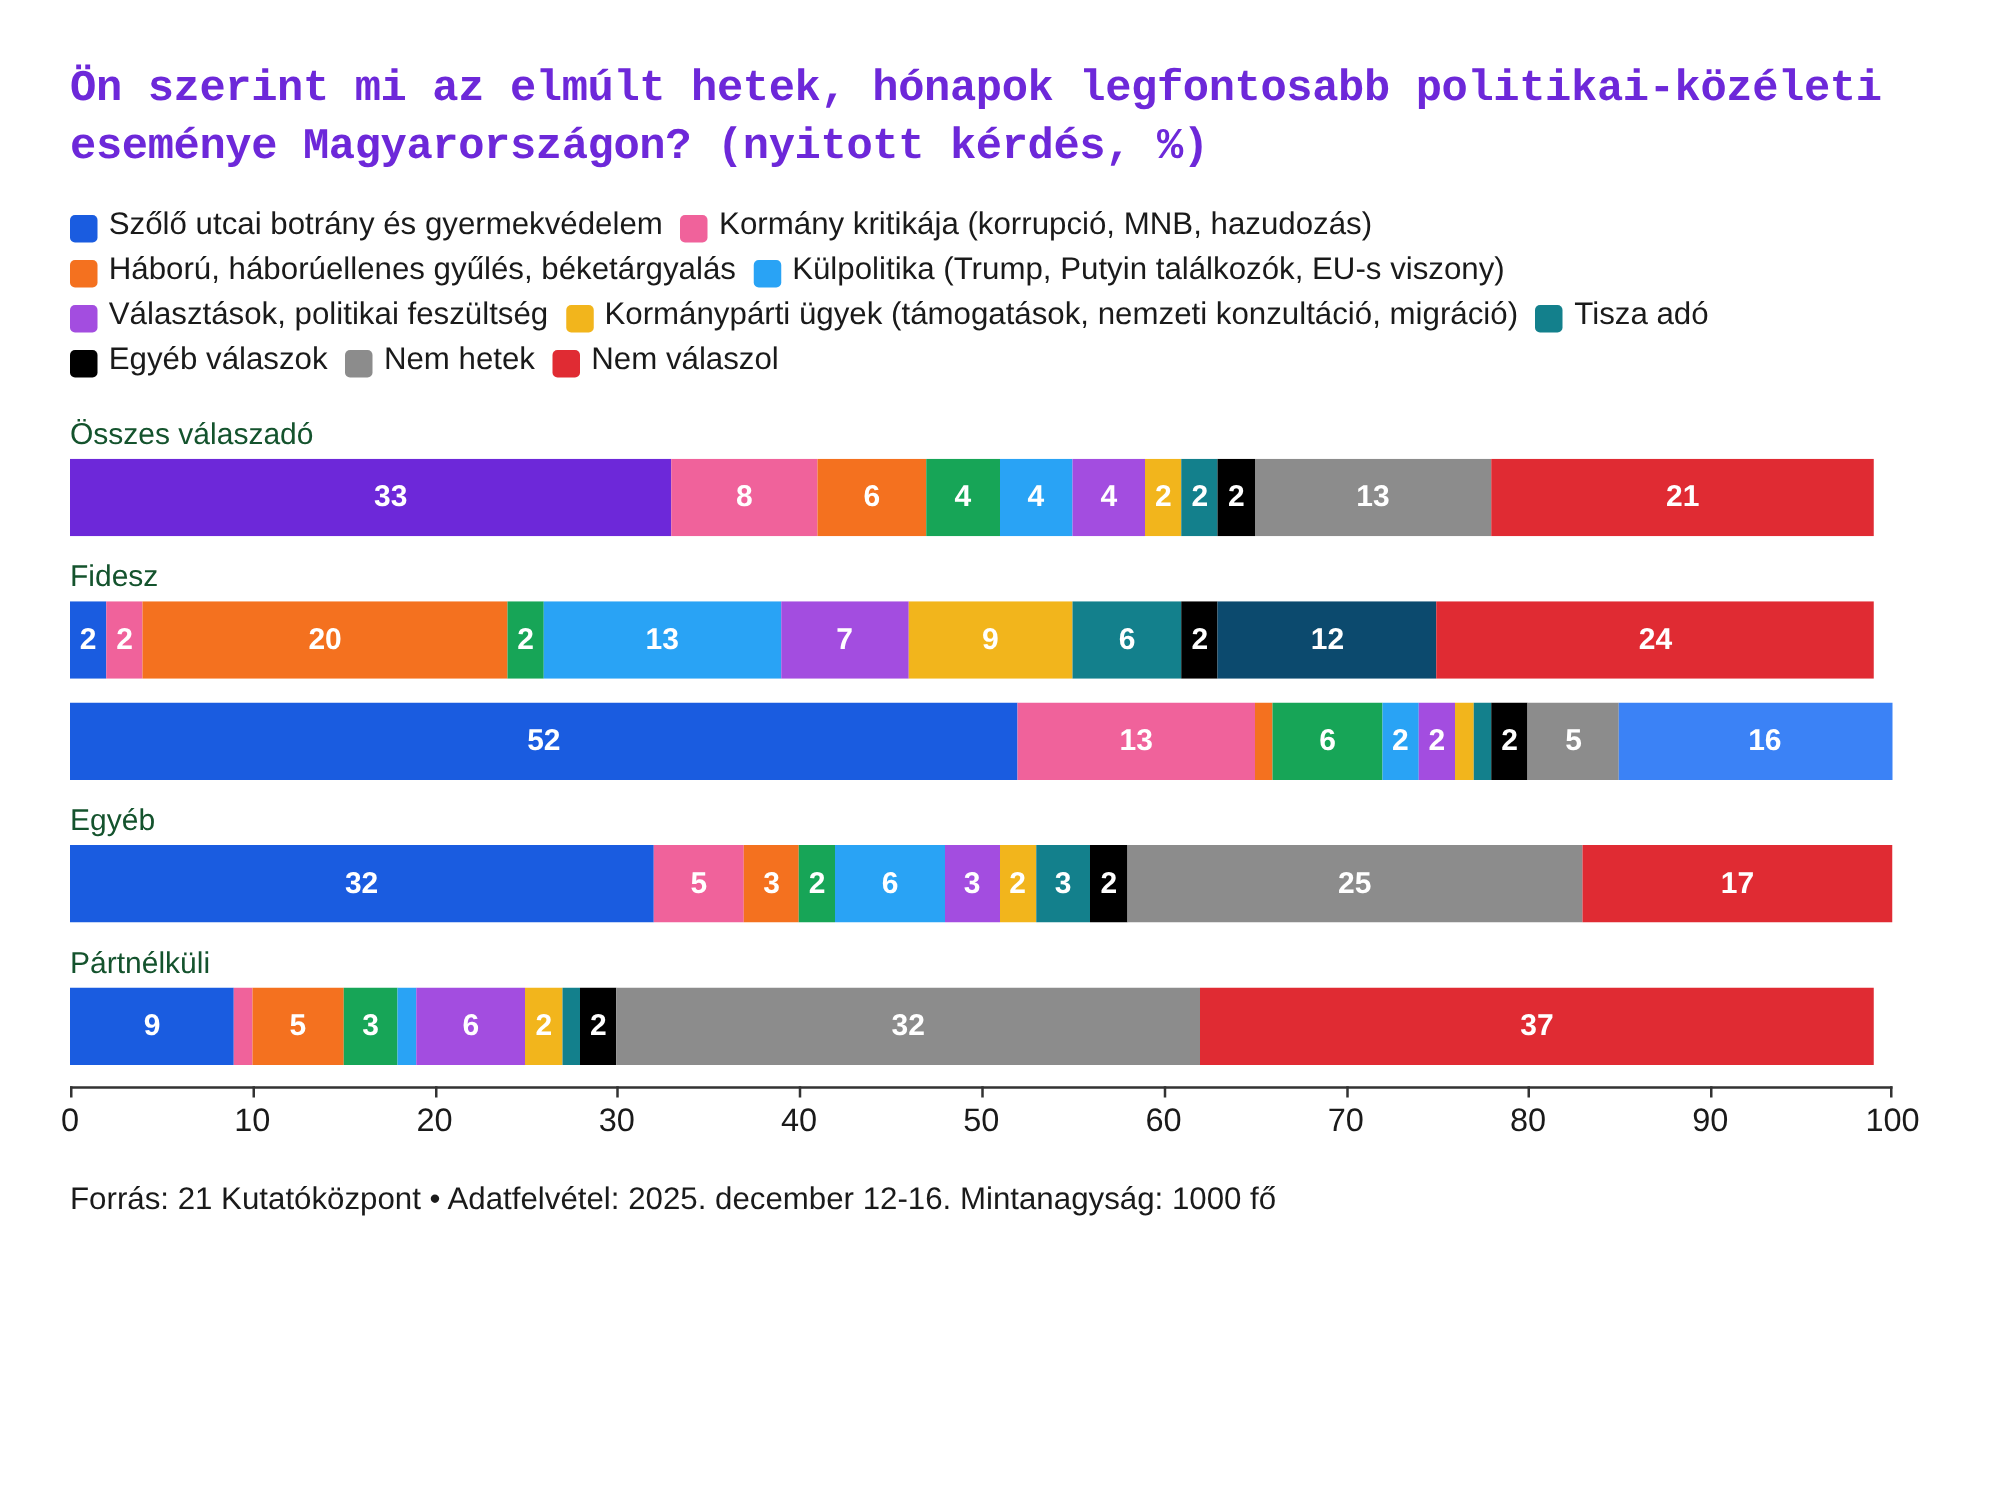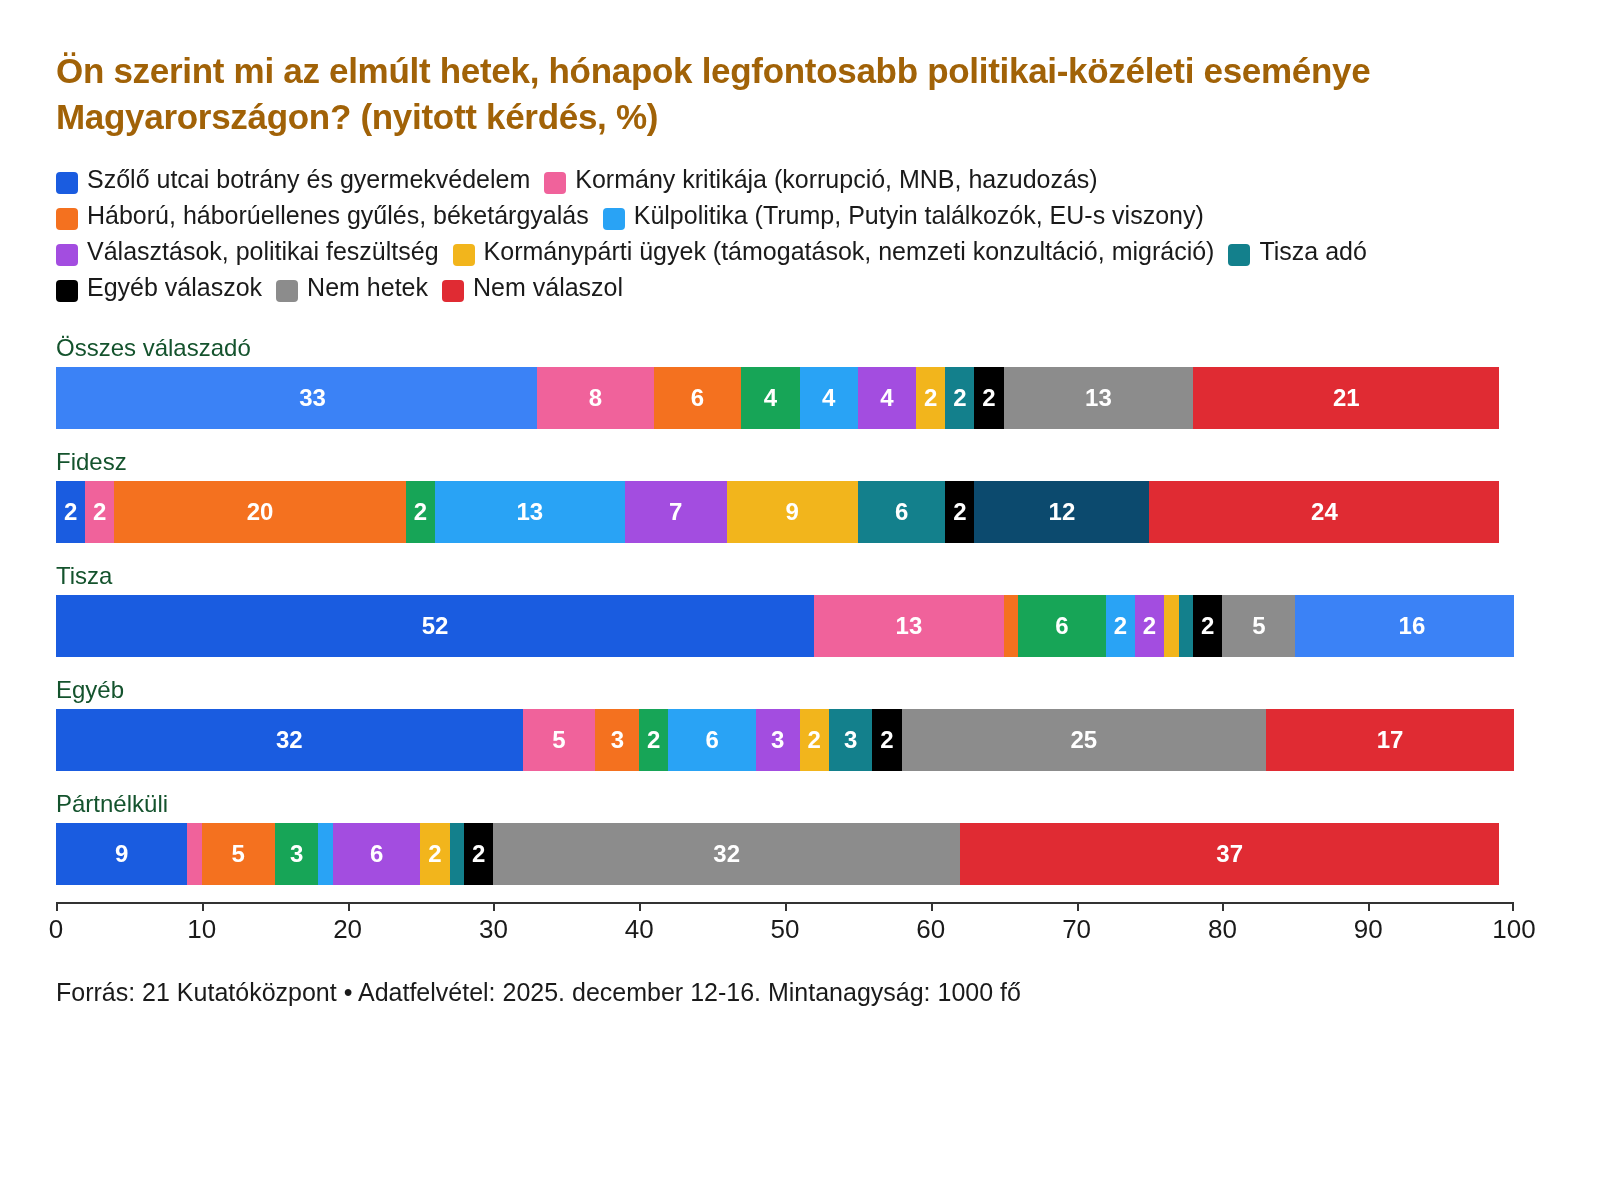--- a/index.html
+++ b/index.html
@@ -19,23 +19,24 @@
     width: 1600px;
     height: 1192px;
     box-sizing: border-box;
     padding: 40px 56px 0 56px;
   }
   .title {
     font-size: 35px;
     font-weight: bold;
     line-height: 1.32;
     letter-spacing: -0.3px;
-    color: #a16207;
+    color: #6d28d9;
     margin: 8px 0 0 0;
     max-width: 1500px;
+    font-family: Liberation Mono, monospace;
   }
   .legend {
     margin-top: 24px;
     max-width: 1510px;
     font-size: 0;
     line-height: 0;
   }
   .legend-item {
     display: inline-flex;
     align-items: flex-end;
@@ -158,21 +159,21 @@
       </div><div class="legend-item">
         <span class="legend-swatch" style="background: rgb(224, 43, 51);"></span>
         <span class="legend-label">Nem válaszol</span>
       </div></div>
 
   <div class="chart">
     <div id="rows">
         <div class="row">
           <div class="row-label">Összes válaszadó</div>
           <div class="bar">
-            <div class="seg" style="background: #3b82f6; width: 481.14px; flex: 0 0 481.14px; padding-left: 32px;">
+            <div class="seg" style="background: #6d28d9; width: 481.14px; flex: 0 0 481.14px; padding-left: 32px;">
               <span>33</span>
             </div>
             <div class="seg" style="background: rgb(240, 98, 155); width: 116.64px; flex: 0 0 116.64px;">
               <span>8</span>
             </div>
             <div class="seg" style="background: rgb(244, 113, 31); width: 87.48px; flex: 0 0 87.48px;">
               <span>6</span>
             </div>
             <div class="seg" style="background: rgb(23, 165, 87); width: 58.32px; flex: 0 0 58.32px;">
               <span>4</span>
@@ -232,21 +233,20 @@
             </div>
             <div class="seg" style="background: #0c4a6e; width: 174.96px; flex: 0 0 174.96px;">
               <span>12</span>
             </div>
             <div class="seg" style="background: rgb(224, 43, 51); width: 349.92px; flex: 0 0 349.92px;">
               <span>24</span>
             </div>
           </div>
         </div>
         <div class="row">
-          <div class="row-label">Tisza</div>
           <div class="bar">
             <div class="seg" style="background: rgb(26, 92, 224); width: 758.16px; flex: 0 0 758.16px;">
               <span>52</span>
             </div>
             <div class="seg" style="background: rgb(240, 98, 155); width: 189.54px; flex: 0 0 189.54px;">
               <span>13</span>
             </div>
             <div class="seg" style="background: rgb(244, 113, 31); width: 14.58px; flex: 0 0 14.58px;"></div>
             <div class="seg" style="background: rgb(23, 165, 87); width: 87.48px; flex: 0 0 87.48px;">
               <span>6</span>

